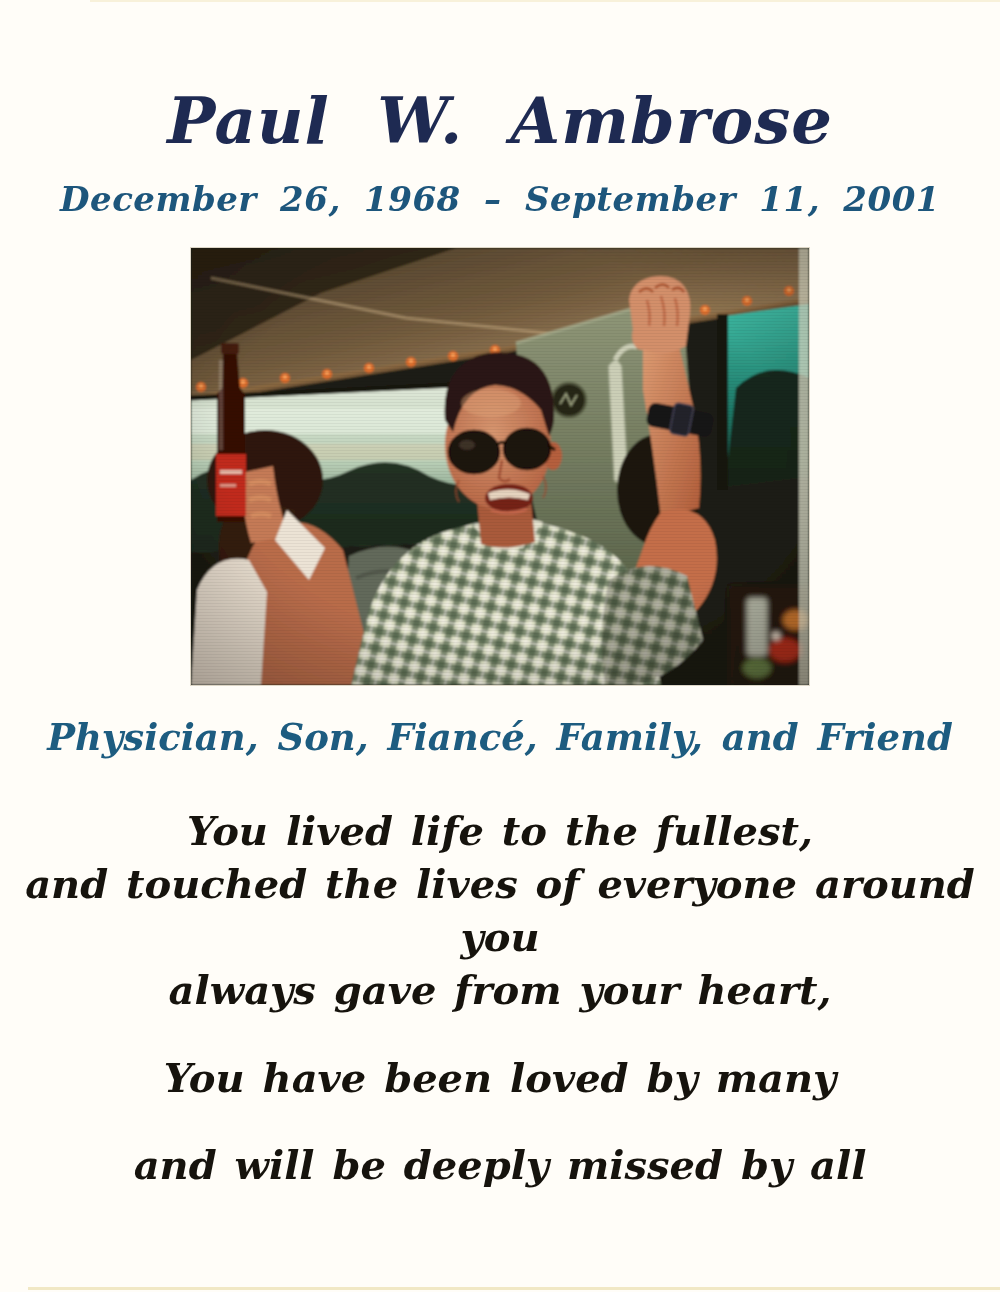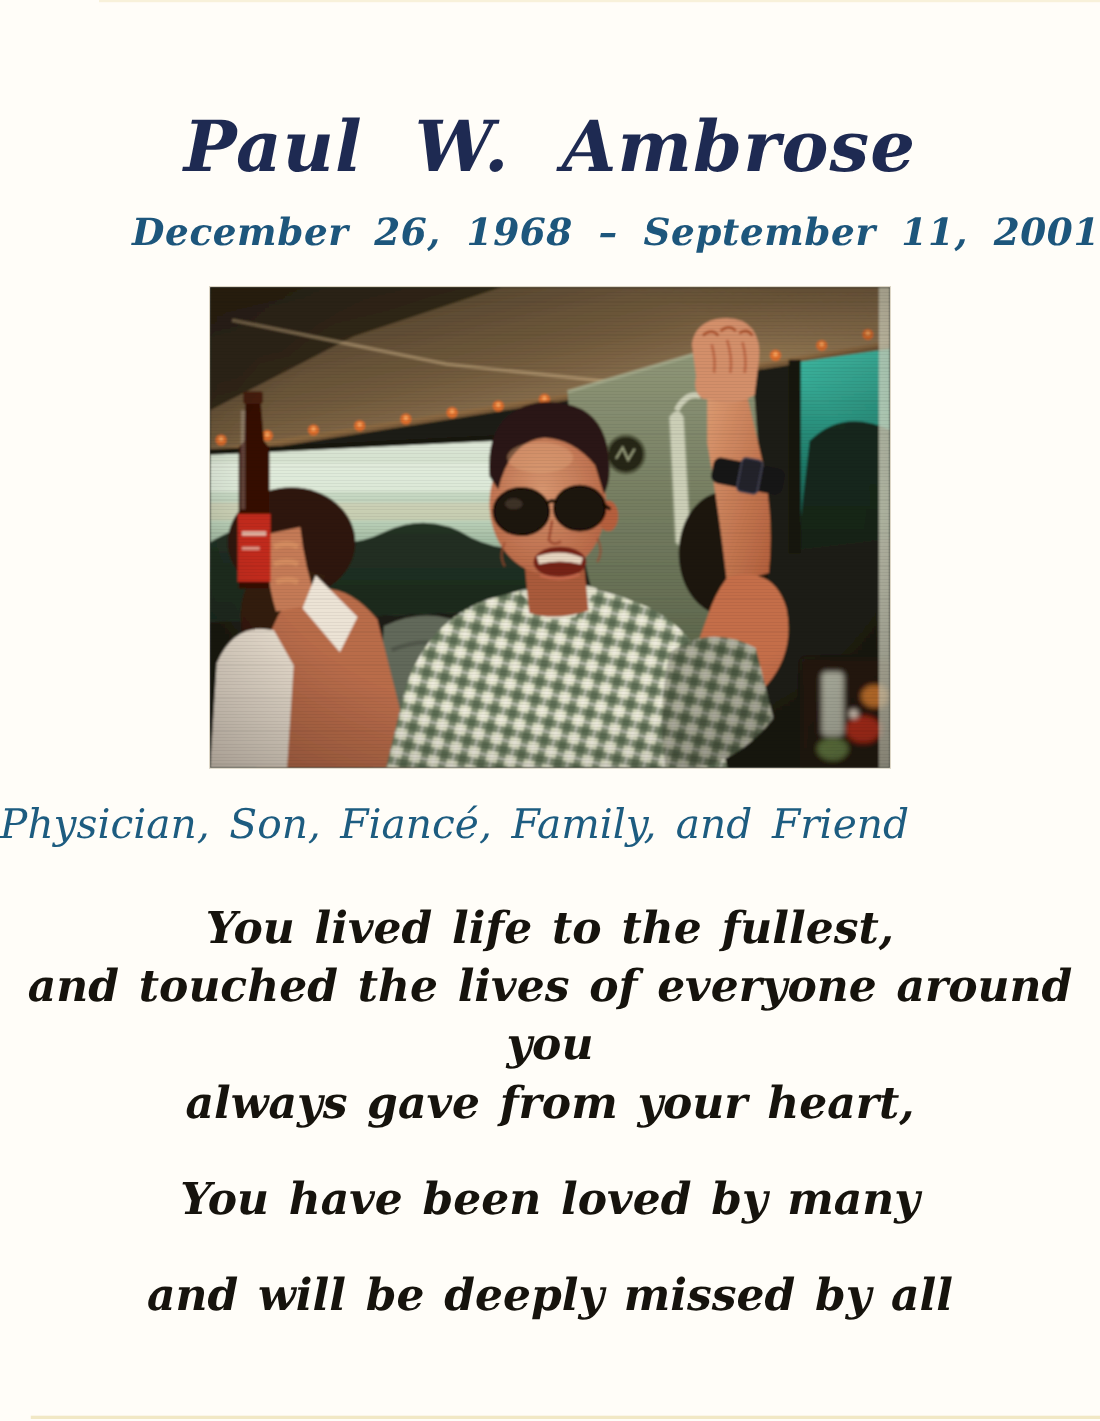--- a/index.html
+++ b/index.html
@@ -14,51 +14,51 @@
   }
   .scan-edge-top{
     position:absolute;top:0;left:90px;right:0;height:2px;
     background:#f7efd6;opacity:.9;
   }
   .scan-edge-bottom{
     position:absolute;bottom:2px;left:28px;right:0;height:3px;
     background:#f0e7c2;opacity:.95;
   }
   .title{
-    margin:13px;text-align:center;
+    margin:0;text-align:center;
     font-size:64px;line-height:74px;
     font-style:italic;font-weight:bold;
     color:#1e2a52;
     letter-spacing:1px;word-spacing:24px;
   }
   .dates{
-    margin:18px 0 0;text-align:right;
+    margin:18px 0 0;text-align:center;
     font-size:34px;line-height:46px;
     font-style:italic;font-weight:bold;
     color:#1d567c;
     word-spacing:11px;letter-spacing:.5px;
   }
   .photo-wrap{
     position:relative;
     width:618px;height:437px;
     margin:26px auto 0;
     outline:1px solid #ddd6c6;
     background:#141b14;
   }
   .photo-wrap svg{display:block;}
   .photo-wrap .grain{
     position:absolute;inset:0;pointer-events:none;
     background:repeating-linear-gradient(
       0deg, rgba(0,0,0,.05) 0 1px, rgba(255,255,255,0) 1px 3px);
     mix-blend-mode:multiply;
   }
   .subtitle{
-    margin:28px 0 0;
+    margin:28px 0 0;text-align:center;
     font-size:37px;line-height:48px;
-    font-style:italic;font-weight:normal;
+    font-style:italic;font-weight:bold;
     color:#1d5c80;
     word-spacing:6px;
   }
   .tribute{margin:43px 0 0;}
   .closing{margin:32px 0 0;}
   .script-line{
     text-align:center;
     font-size:40px;line-height:53px;
     font-style:italic;font-weight:bold;
     color:#16130d;

